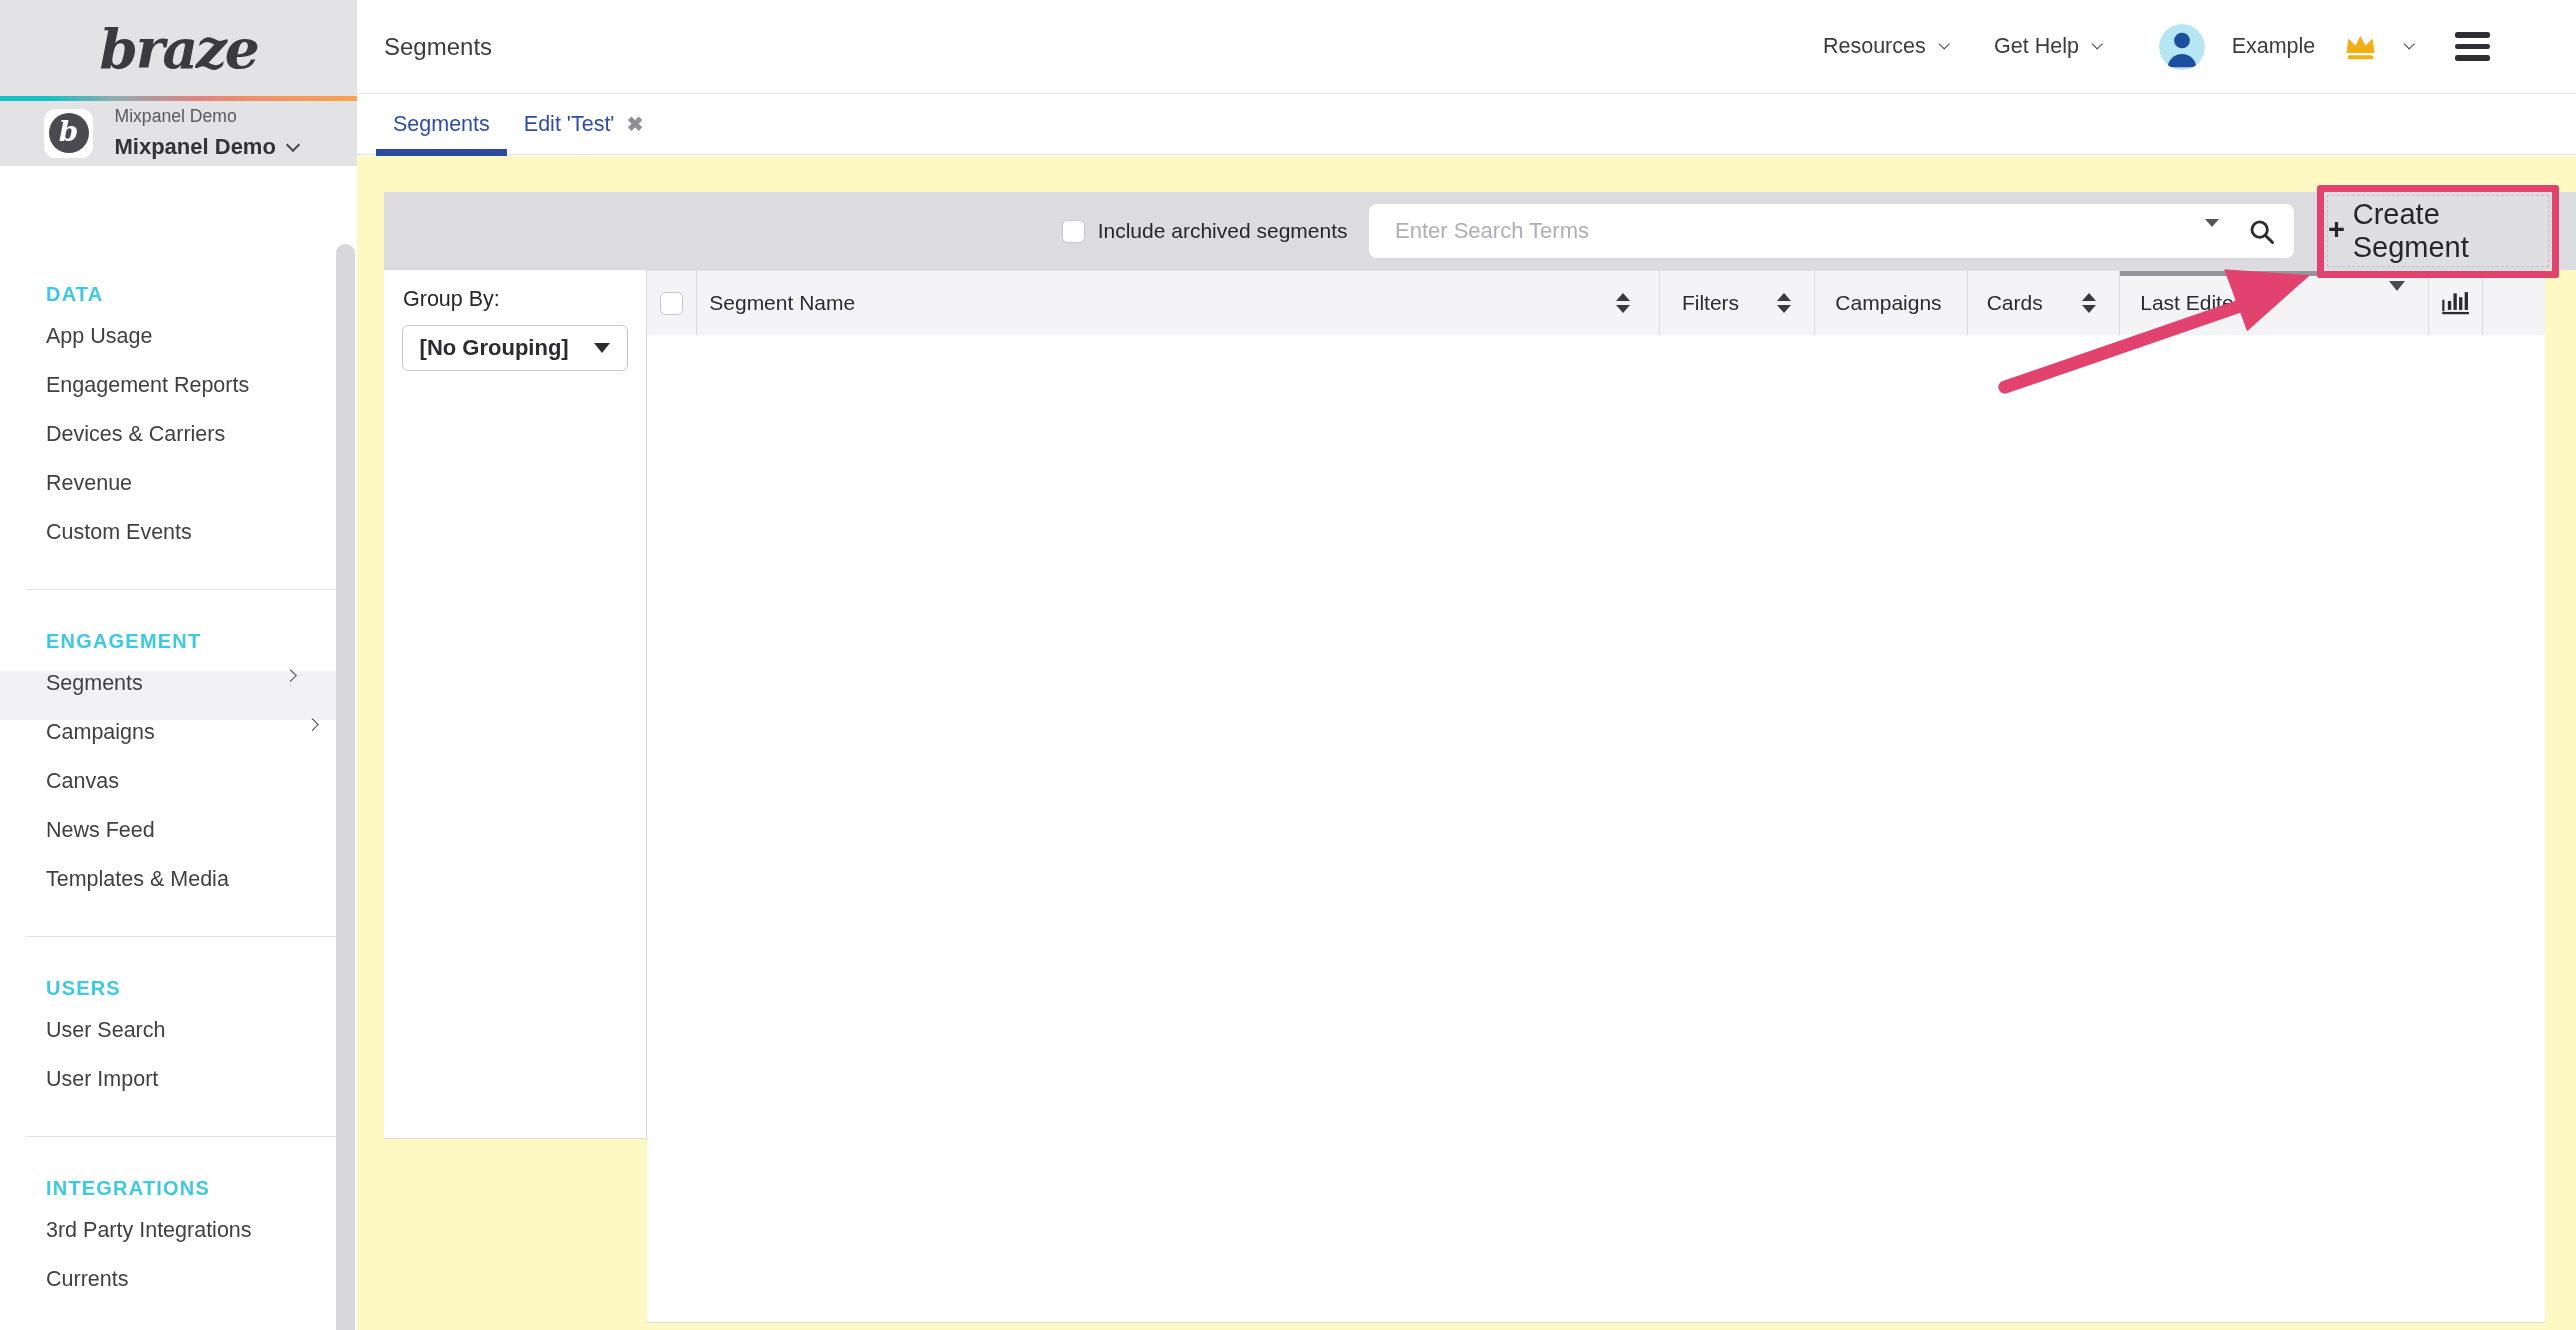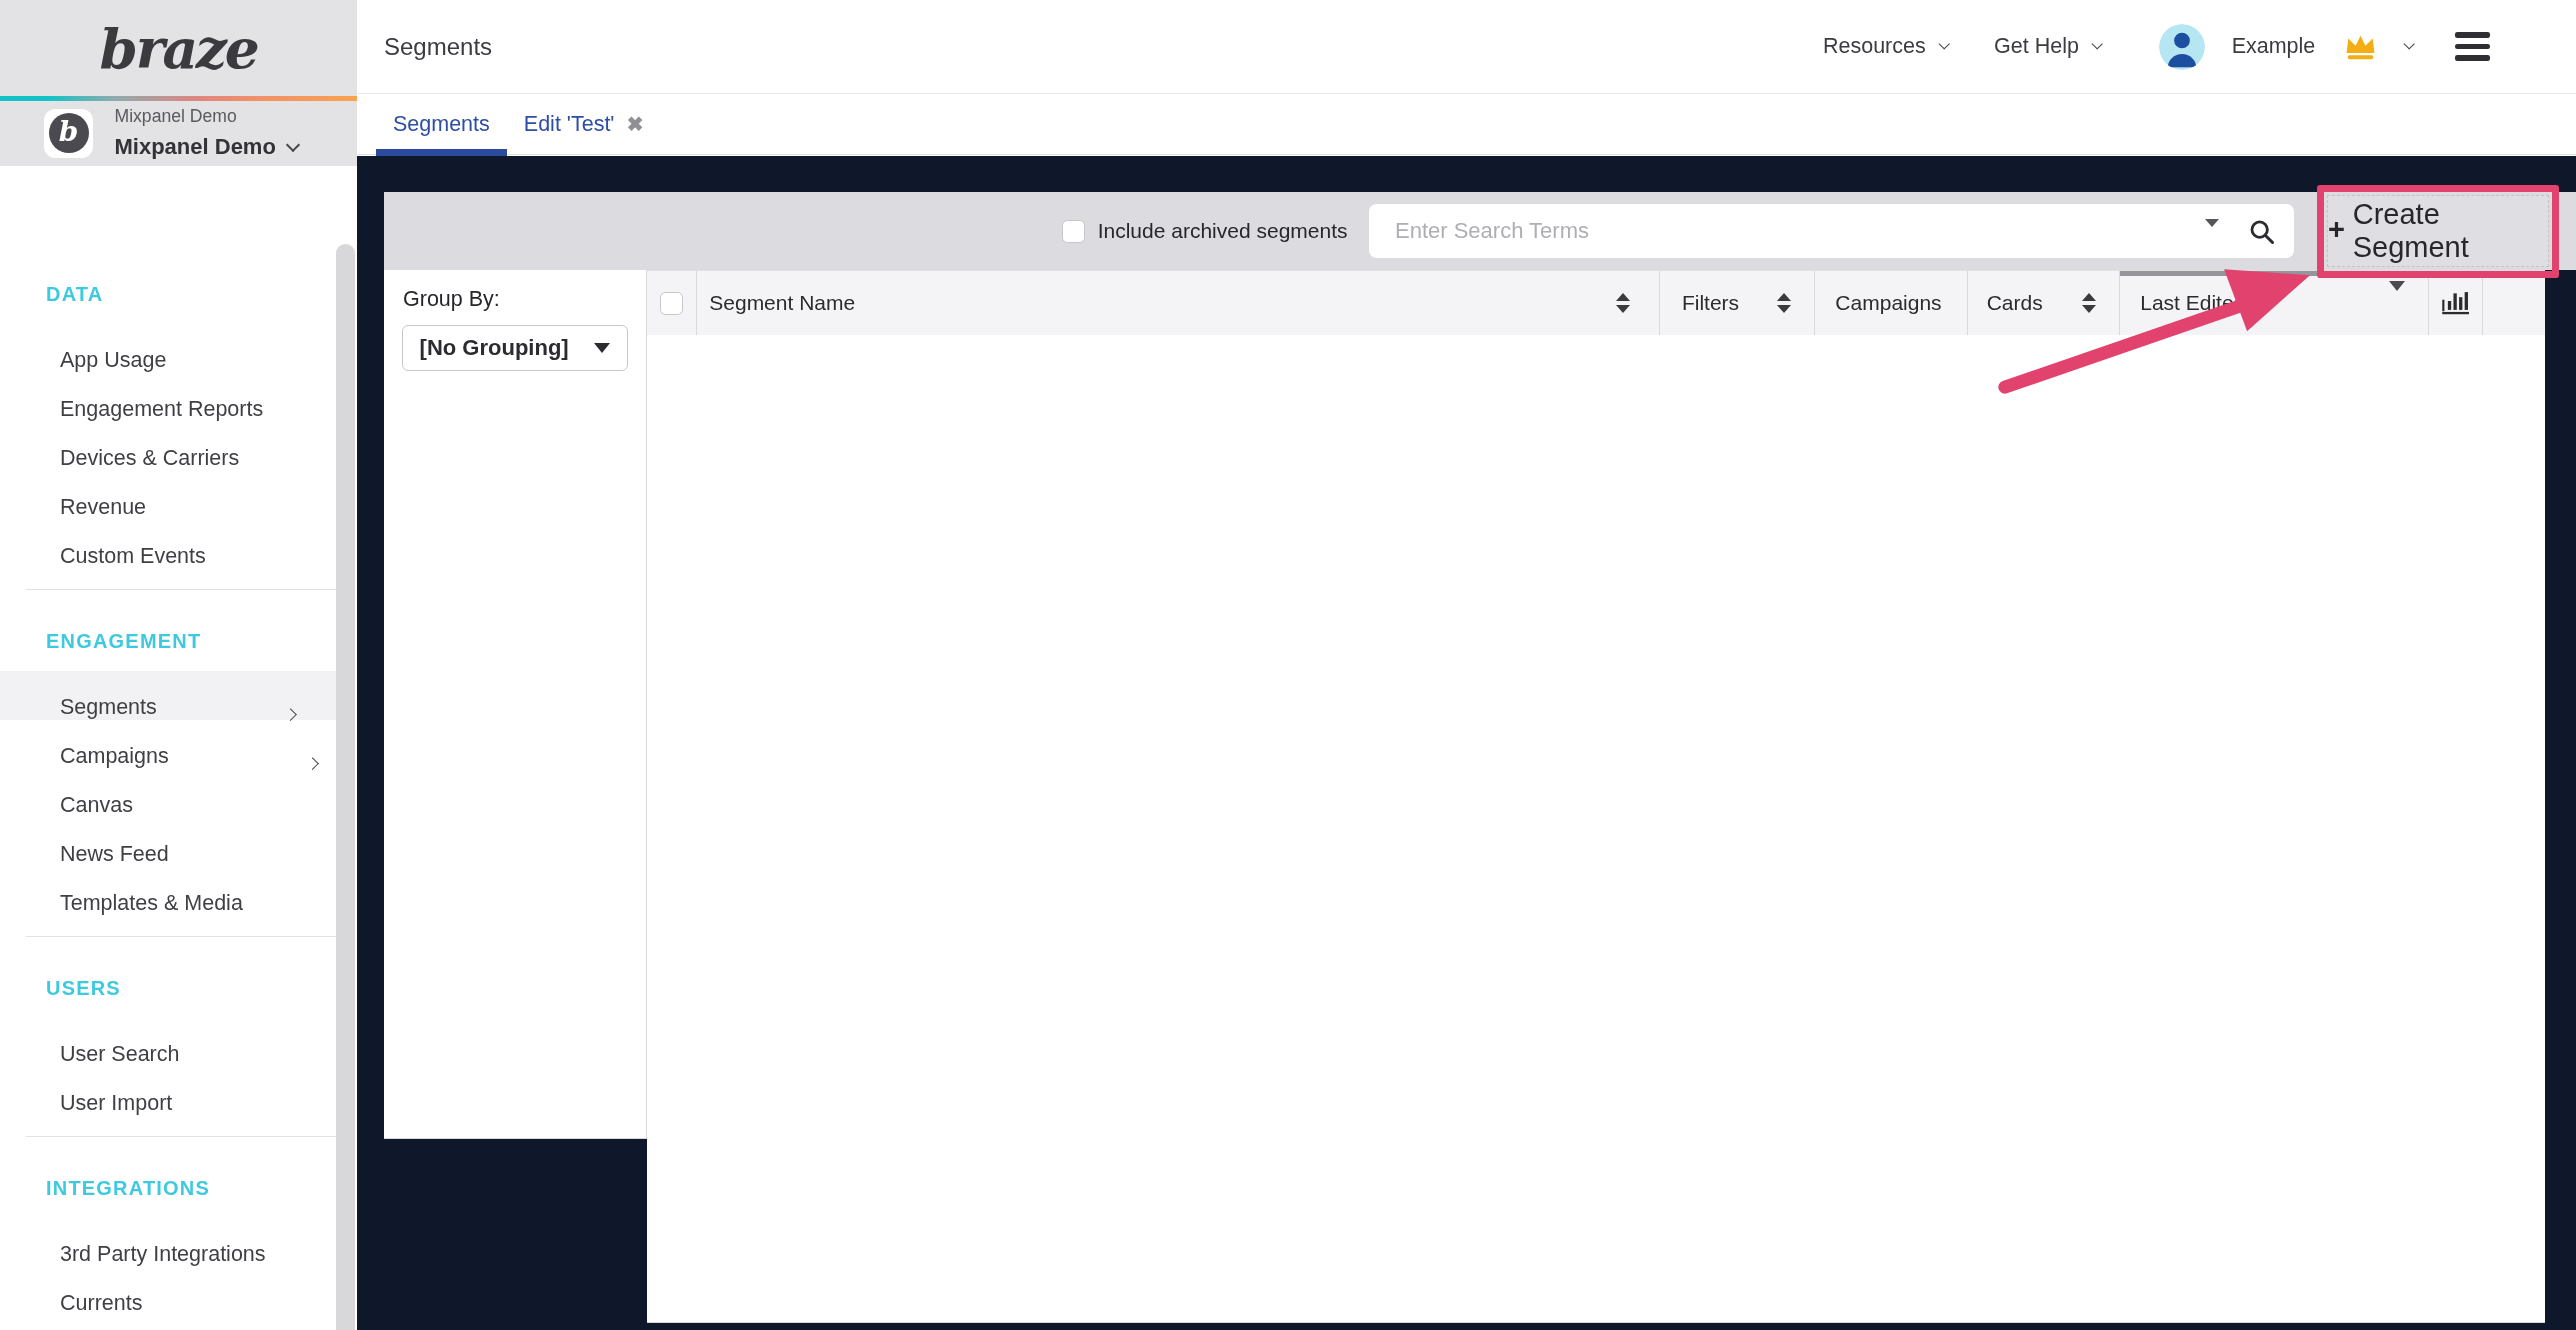--- a/index.html
+++ b/index.html
@@ -18,21 +18,21 @@
     font-family:"DejaVu Serif", serif; font-style:italic; font-weight:700; font-size:28px; padding-bottom:3.1px; }
   .account-texts { margin-left:21.5px; display:flex; flex-direction:column; gap:7px; }
   .account-sub { font-size:17.6px; color:#5a5a5f; }
   .account-name-row { display:flex; align-items:center; gap:12.3px; }
   .account-name { font-size:22px; font-weight:700; color:#323237; }
   .chev { display:inline-block; width:10px; height:10px; border-right:2.3px solid #46464b; border-bottom:2.3px solid #46464b; transform:rotate(45deg); margin-top:-4.6px; }
   .chev.right { transform:rotate(-45deg); margin-top:0; }
 
   .nav { padding-top:115px; }
   .section-title { height:26px; line-height:26px; margin:0 0 17px 46px; font-size:20px; font-weight:700; letter-spacing:1.2px; color:#3ec9e0; }
-  .nav-item { height:49px; display:flex; align-items:flex-end; padding-left:60px; font-size:21.5px; color:#3f3f44; cursor:pointer; }
+  .nav-item { height:49px; display:flex; align-items:flex-start; padding-left:46px; font-size:21.5px; color:#3f3f44; cursor:pointer; }
   .nav-item.selected { background:#f2f2f4; margin-right:21.5px; }
   .nav-item .chev { margin-left:auto; margin-right:40px; border-width:1.9px; width:9.2px; height:9.2px; }
   .nav-divider { border-top:1.5px solid #e2e2e5; margin:20px 21.5px 0 26px; }
   .nav-divider + .section-title { margin-top:38px; }
   .sidebar-scrollbar { position:absolute; right:2.3px; top:244px; bottom:0; width:18.4px; background:#d8d8db; border-radius:9.2px 9.2px 0 0; }
 
   
   .main { position:absolute; left:357px; top:0; right:0; bottom:0; background:#ffffff; }
   .topbar { position:absolute; top:0; left:0; right:0; height:94px; background:#fff; border-bottom:1.5px solid #e6e6e9; display:flex; align-items:center; }
   .page-title { margin-left:27px; font-size:24px; color:#3b3b40; }
@@ -44,21 +44,21 @@
   .user-name { font-size:21.5px; color:#3b3b40; margin-left:12.3px; }
   .crown { margin-left:14px; display:flex; }
   .hamburger { display:flex; flex-direction:column; gap:6.1px; cursor:pointer; }
   .hamburger span { width:35px; height:5.4px; background:#2e2e33; border-radius:2.3px; }
 
   .tabrow { position:absolute; top:94px; left:0; right:0; height:61px; background:#fff; border-bottom:1.5px solid #e0e0e3; display:flex; padding-left:19px; }
   .tab { position:relative; display:flex; align-items:center; gap:12.3px; padding:0 17px; font-size:21.5px; color:#2d4ea3; cursor:pointer; }
   .tab.active::after { content:""; position:absolute; left:0; right:0; bottom:-1.5px; height:6.1px; background:#2d4b9e; }
   .tab-close { font-size:20px; color:#8f8f94; font-weight:700; }
 
-  .content { position:absolute; top:156px; left:0; right:0; bottom:0; background:#0f172a;text-decoration:underline; }
+  .content { position:absolute; top:156px; left:0; right:0; bottom:0; background:#fef9c3;text-decoration:underline; }
 
   
   .toolbar { position:absolute; top:36px; left:27px; right:0; height:78px; background:#dcdce0; display:flex; align-items:center; }
   .toolbar .spacer { flex:1; }
   .cb { appearance:none; -webkit-appearance:none; width:23px; height:23px; background:#fff; border:1.5px solid #c6c6cb; border-radius:5.4px; flex:0 0 auto; cursor:pointer; }
   .archived-label { font-size:21px; color:#26262b; margin-left:12.3px; white-space:nowrap; }
   .searchbox { position:relative; margin-left:21.5px; width:925px; height:54px; background:#fff; border-radius:7.7px; display:flex; align-items:center; }
   .searchbox input { border:none; outline:none; background:transparent; font-family:"Liberation Sans", sans-serif; font-size:22px; color:#3c3c41;
     padding:0 0 0 26px; width:759px; }
   .searchbox input::placeholder { color:#aeaeb4; }

